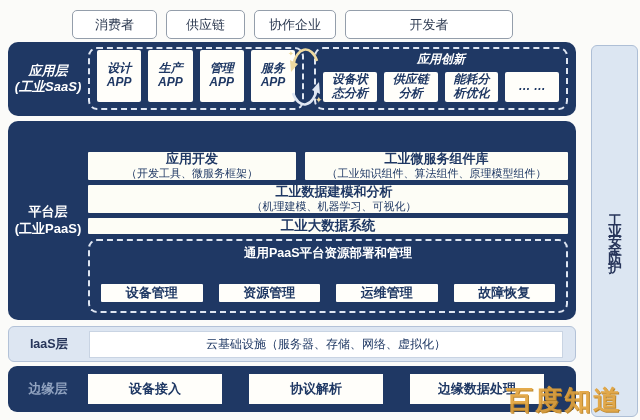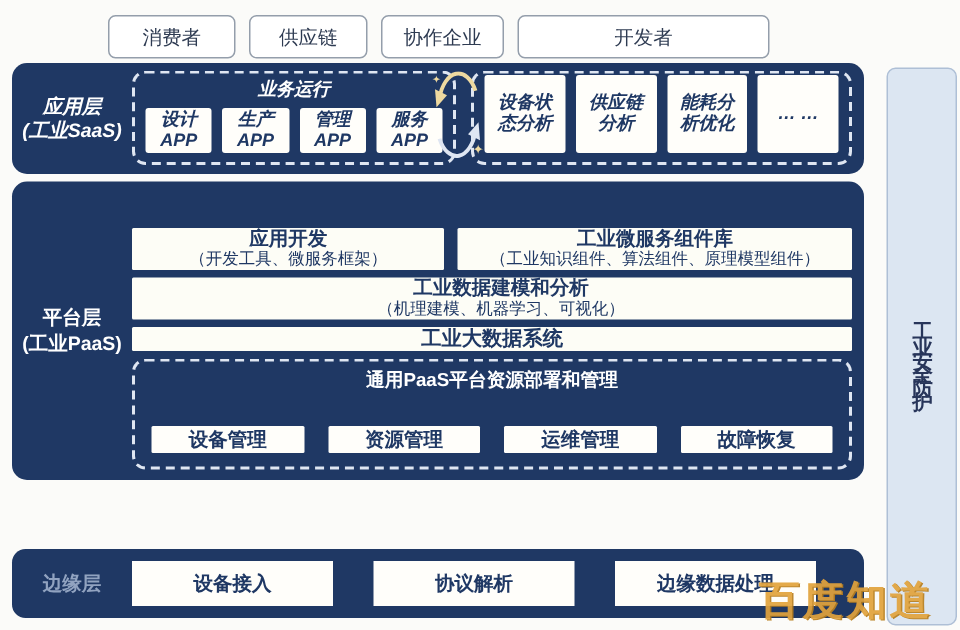--- a/index.html
+++ b/index.html
@@ -87,33 +87,33 @@
     <div class="actor w2">供应链</div>
     <div class="actor w3">协作企业</div>
     <div class="actor w4">开发者</div>
   </div>
 
   <div class="layer navy app-layer">
     <div class="layer-label ml">应用层
 (工业SaaS)</div>
     <div class="app-groups">
       <div class="dash-group biz">
-        <div class="group-title">业务运行</div>
         <div class="card-row">
           <div class="card ml">设计
 APP</div>
           <div class="card ml">生产
 APP</div>
           <div class="card ml">管理
 APP</div>
           <div class="card ml">服务
 APP</div>
         </div>
       </div>
       <div class="dash-group inno">
+        <div class="group-title">应用创新</div>
         <div class="card-row">
           <div class="card ml">设备状
 态分析</div>
           <div class="card ml">供应链
 分析</div>
           <div class="card ml">能耗分
 析优化</div>
           <div class="card ml">… …</div>
         </div>
       </div>
@@ -157,20 +157,24 @@
         <div class="paas-row">
           <div class="paas-box">设备管理</div>
           <div class="paas-box">资源管理</div>
           <div class="paas-box">运维管理</div>
           <div class="paas-box">故障恢复</div>
         </div>
       </div>
     </div>
   </div>
 
+  <div class="layer iaas-layer">
+    <div class="iaas-label">IaaS层</div>
+    <div class="iaas-box">云基础设施（服务器、存储、网络、虚拟化）</div>
+  </div>
 
   <div class="layer navy edge-layer">
     <div class="edge-label">边缘层</div>
     <div class="edge-row">
       <div class="edge-box">设备接入</div>
       <div class="edge-box">协议解析</div>
       <div class="edge-box">边缘数据处理</div>
     </div>
   </div>
 

